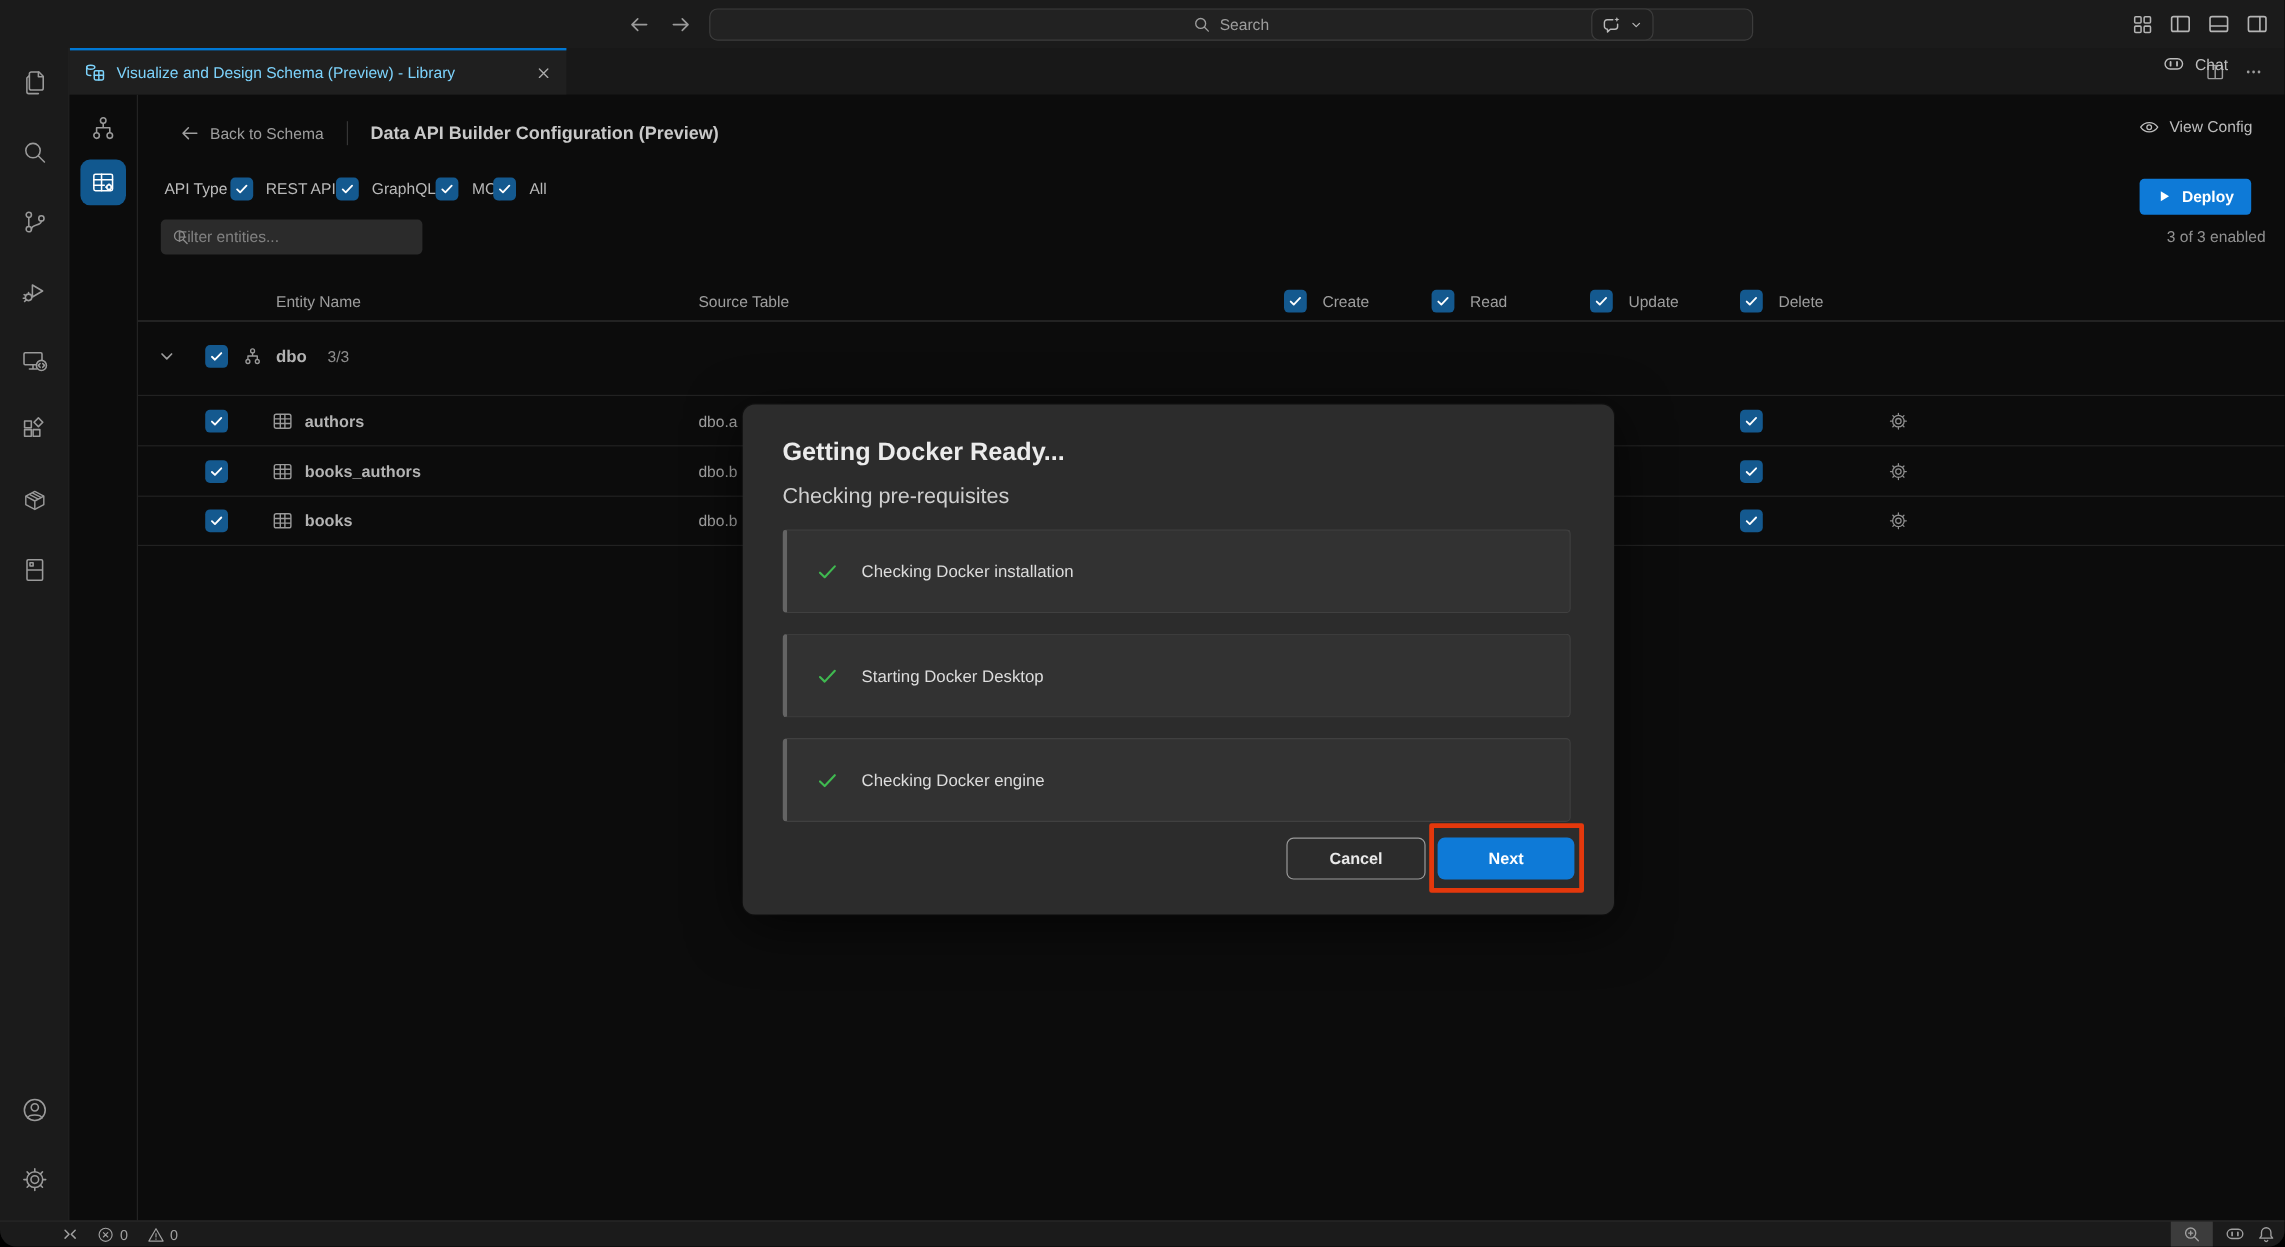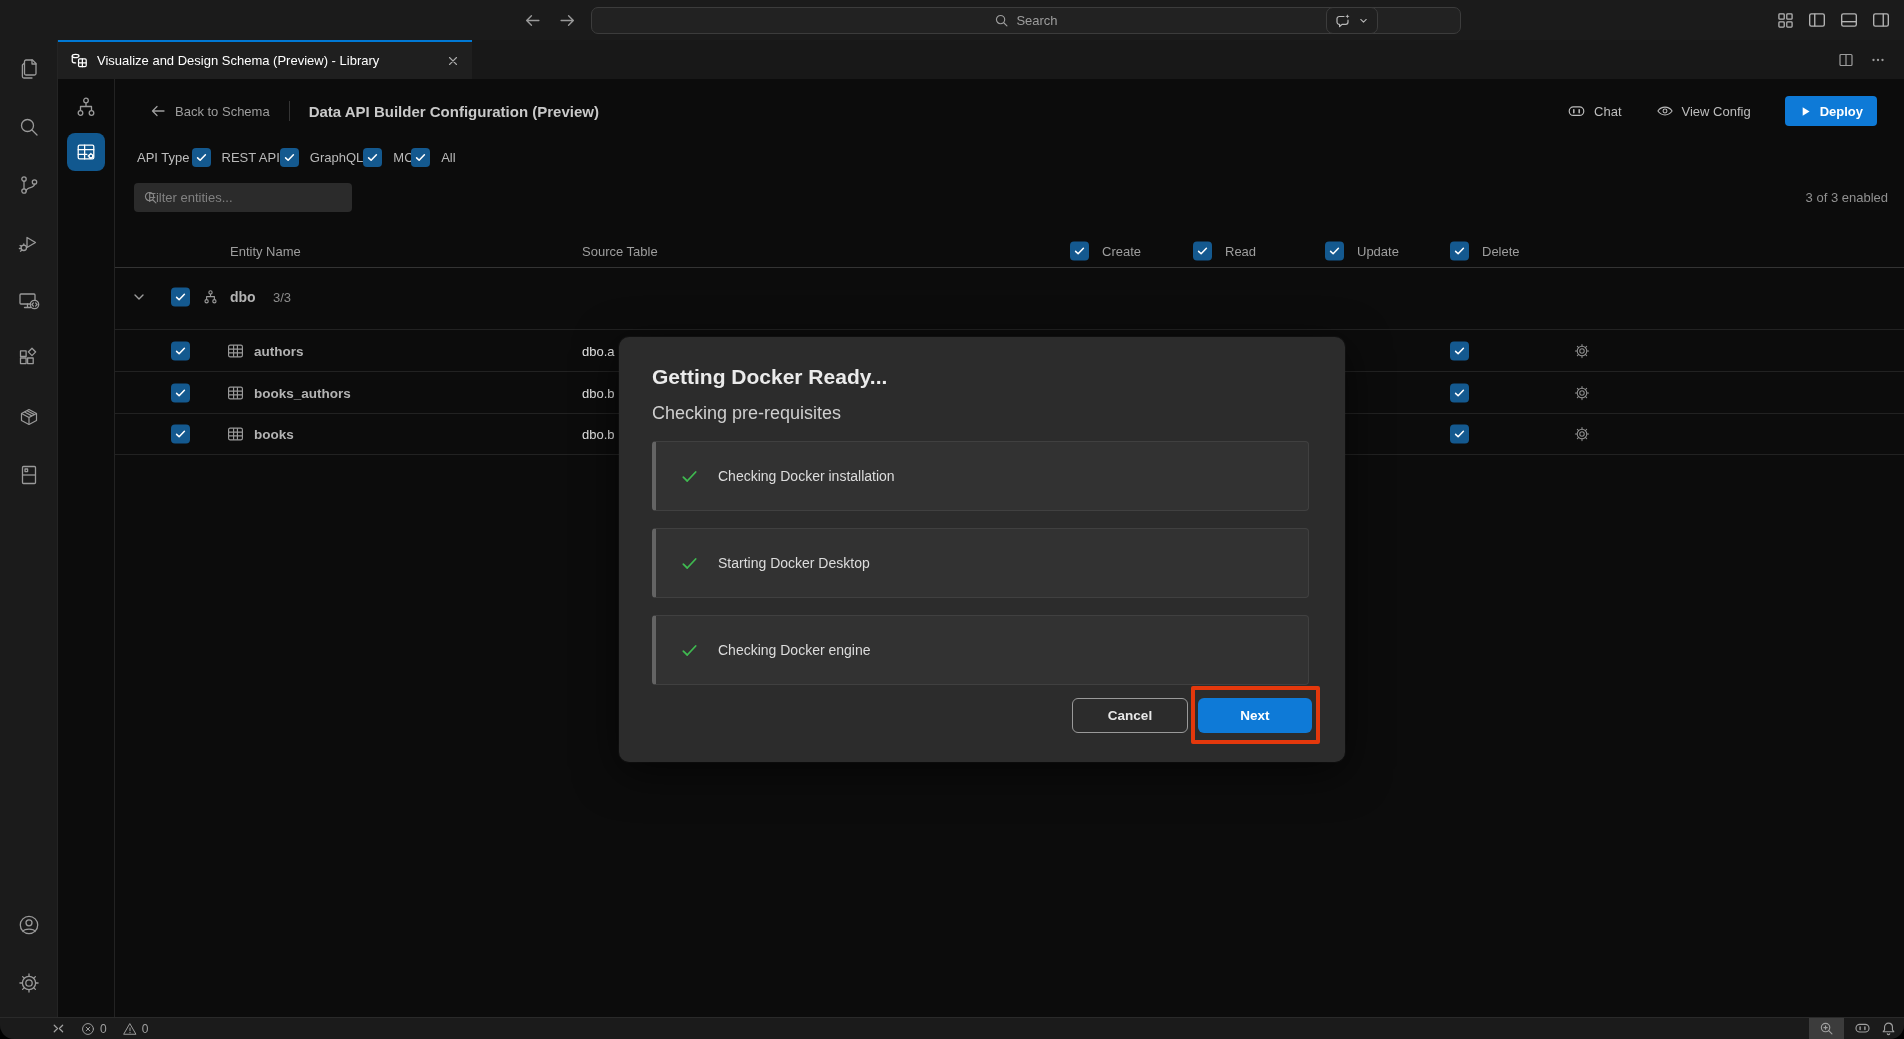--- a/index.html
+++ b/index.html
@@ -18,21 +18,21 @@
                border:1px solid #3c3c3c; border-radius:7px; display:flex; align-items:center; justify-content:center;
                gap:7px; color:#9d9d9d; font-size:13px; }
   .copilot-btn { position:absolute; left:1326px; top:7px; height:27px; padding:0 8px; border:1px solid #3c3c3c;
                  border-radius:7px; display:flex; align-items:center; gap:7px; color:#b9b9b9; background:#1f1f1f; }
   .layout-icons { position:absolute; right:14px; top:0; height:40px; display:flex; align-items:center; gap:14px; color:#b5b5b5; }
 
   
   .tabstrip { position:absolute; left:58px; top:40px; right:0; height:39px; background:#181818; }
   .tab { position:absolute; left:0; top:0; width:414px; height:39px; background:#1F1F1F;
          border-top:2px solid #0078D4; display:flex; align-items:center; gap:9px; padding:0 12px;
-         color:#ffffff; font-size:13px; }
+         color:#7dd3fc; font-size:13px; }
   .tab-label { white-space:nowrap; overflow:hidden; flex:1; }
   .tab-close { color:#ababab; }
   .editor-actions { position:absolute; right:18px; top:0; height:39px; display:flex; align-items:center; gap:16px; color:#9d9d9d; }
 
   
   .activitybar { position:absolute; left:0; top:40px; width:58px; bottom:22px; background:#1B1B1B;
                  border-right:1px solid #242424; display:flex; flex-direction:column; align-items:center;
                  padding-top:17px; padding-bottom:22px; gap:34px; color:#9a9a9a; }
   .ab-spacer { flex:1; }
 
@@ -44,21 +44,21 @@
                  display:flex; align-items:center; justify-content:center; }
 
   
   .content { position:absolute; left:115px; top:79px; right:0; bottom:22px; background:#0C0C0C; }
 
   .page-header { position:absolute; left:0; right:0; top:12px; height:40px; display:flex; align-items:center;
                  padding:0 27px 0 35px; }
   .back-link { display:flex; align-items:center; gap:9px; color:#9e9e9e; font-size:13px; }
   .hdr-divider { width:1px; height:20px; background:#353535; margin:0 19px; }
   .page-title { font-size:15px; font-weight:700; color:#c9c9c9; }
-  .hdr-right { margin-left:auto; display:flex; align-items:center; gap:34px; }
+  .hdr-right { margin-left:auto; display:flex; align-items:center; gap:34px;flex-direction:column; }
   .hdr-action { display:flex; align-items:center; gap:8px; color:#bdbdbd; font-size:13px; }
   .deploy-btn { height:30px; padding:0 14px; background:#0E7AD7; border-radius:4px; display:flex;
                 align-items:center; gap:8px; color:#fff; font-size:13px; font-weight:700; }
 
   .api-row { position:absolute; left:22px; top:64px; height:29px; display:flex; align-items:center; }
   .api-label { color:#bdbdbd; font-size:13px; margin-right:2px; }
   .api-opt { display:flex; align-items:center; gap:11px; color:#b9b9b9; font-size:13px; }
   .api-divider { width:1px; height:18px; background:#3a3a3a; margin:0 -6px; }
 
   .cb { width:19px; height:19px; border-radius:4px; background:#14598F; display:flex; align-items:center;
@@ -79,21 +79,21 @@
             color:#9e9e9e; font-size:13px; }
 
   .group-row { position:absolute; left:0; right:0; top:196px; height:44px; }
   .rc { position:absolute; top:50%; transform:translateY(-50%); }
   .group-name { font-size:14px; font-weight:700; color:#b3b3b3; }
   .group-count { font-size:13px; color:#8c8c8c; }
 
   .entity-row { position:absolute; left:0; right:0; height:42px; border-top:1px solid #222222; }
   .entity-row.last { border-bottom:1px solid #222222; }
   .entity-name { font-size:13.5px; font-weight:700; color:#b3b3b3; }
-  .source-val { font-size:13px; color:#e5e5e5; }
+  .source-val { font-size:13px; color:#a3a3a3; }
   .gear { color:#8f8f8f; }
 
   
   .modal { position:absolute; left:619px; top:337px; width:726px; height:425px; background:#2C2C2C;
            border-radius:10px; box-shadow:0 10px 44px rgba(0,0,0,.6), 0 0 0 1px rgba(255,255,255,.03); z-index:50; }
   .modal-title { position:absolute; left:33px; top:28px; font-size:21px; font-weight:700; color:#ebebeb; }
   .modal-sub { position:absolute; left:33px; top:66px; font-size:18px; color:#cfcfcf; }
   .step-card { position:absolute; left:33px; width:657px; height:70px; background:#323232;
                border:1px solid #404040; border-left:4px solid #646464; border-radius:4px;
                display:flex; align-items:center; gap:19px; padding-left:24px; }

